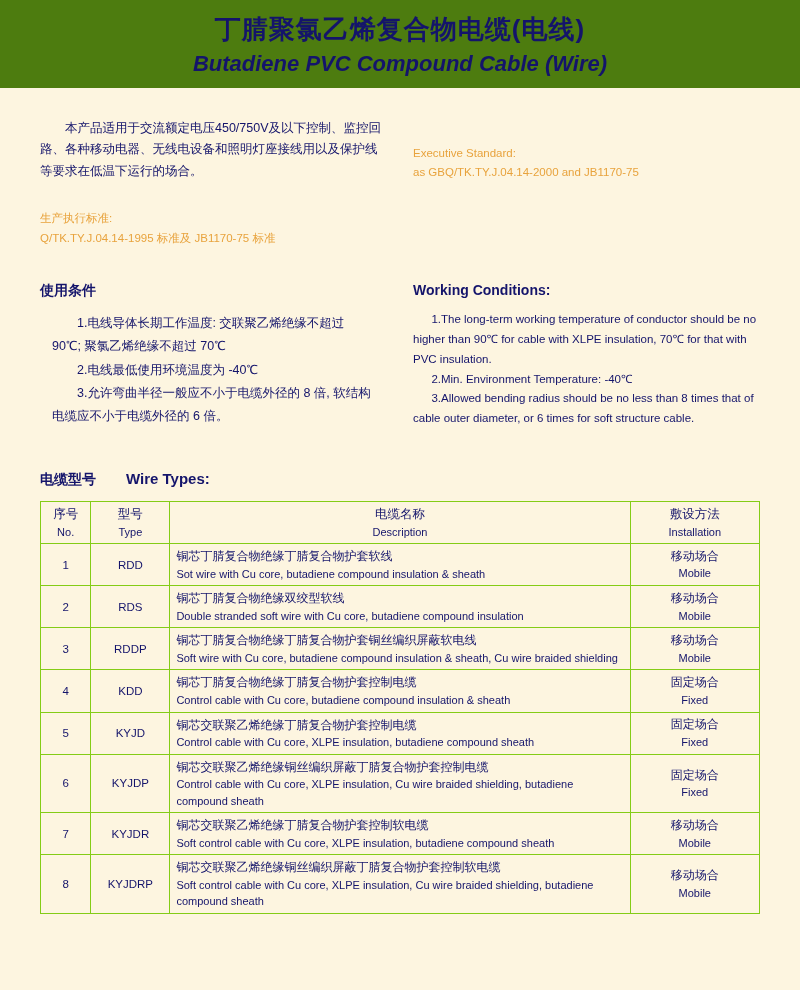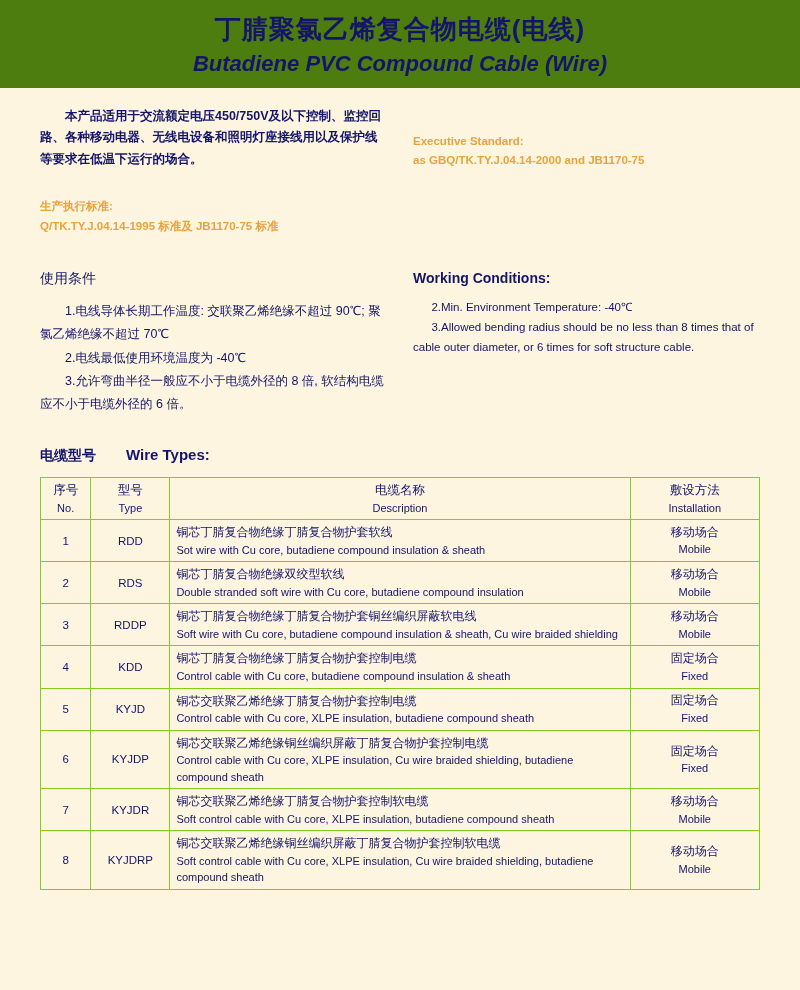--- a/index.html
+++ b/index.html
@@ -46,23 +46,22 @@
   }
 
   .body-wrap {
     padding: 0 40px;
     box-sizing: border-box;
   }
 
   
   .intro {
     display: flex;
-    margin-top: 18px;
+    margin-top: 30px;
     gap: 26px;
-    font-weight: bold;
   }
   .col {
     width: 50%;
     box-sizing: border-box;
   }
   .para-cn {
     font-size: 12.5px;
     line-height: 1.75;
     color: #14146b;
     text-indent: 2em;
@@ -89,35 +88,35 @@
   }
 
   
   .cond {
     display: flex;
     margin-top: 34px;
     gap: 26px;
   }
   .sec-head-cn {
     font-size: 14px;
-    font-weight: normal;
+    font-weight: bold;
     color: #14146b;
     margin: 0 0 12px 0;
   }
   .sec-head-en {
     font-size: 14px;
     font-weight: bold;
     color: #14146b;
     margin: 0 0 12px 0;
   }
   .cond-list-cn {
     font-size: 12.5px;
     line-height: 1.85;
     color: #14146b;
-    margin: 0;
+    margin: 12px;
   }
   .cond-list-cn div { text-indent: 2em; }
   .cond-list-en {
     font-size: 11.5px;
     line-height: 1.72;
     color: #14146b;
     margin: 0;
   }
   .cond-list-en div { text-indent: 1.6em; margin-bottom: 0px; }
 
@@ -209,20 +208,21 @@
         <div class="sec-head-cn">使用条件</div>
         <div class="cond-list-cn">
           <div>1.电线导体长期工作温度: 交联聚乙烯绝缘不超过 90℃; 聚氯乙烯绝缘不超过 70℃</div>
           <div>2.电线最低使用环境温度为 -40℃</div>
           <div>3.允许弯曲半径一般应不小于电缆外径的 8 倍, 软结构电缆应不小于电缆外径的 6 倍。</div>
         </div>
       </div>
       <div class="col">
         <div class="sec-head-en">Working Conditions:</div>
         <div class="cond-list-en">
+          <div>1.The long-term working temperature of conductor should be no higher than 90℃ for cable with XLPE insulation, 70℃ for that with PVC insulation.</div>
           <div>2.Min. Environment Temperature: -40℃</div>
           <div>3.Allowed bending radius should be no less than 8 times that of cable outer diameter, or 6 times for soft structure cable.</div>
         </div>
       </div>
     </div>
 
     <div class="types-head">
       <span class="cn">电缆型号</span>
       <span class="en">Wire Types:</span>
     </div>

